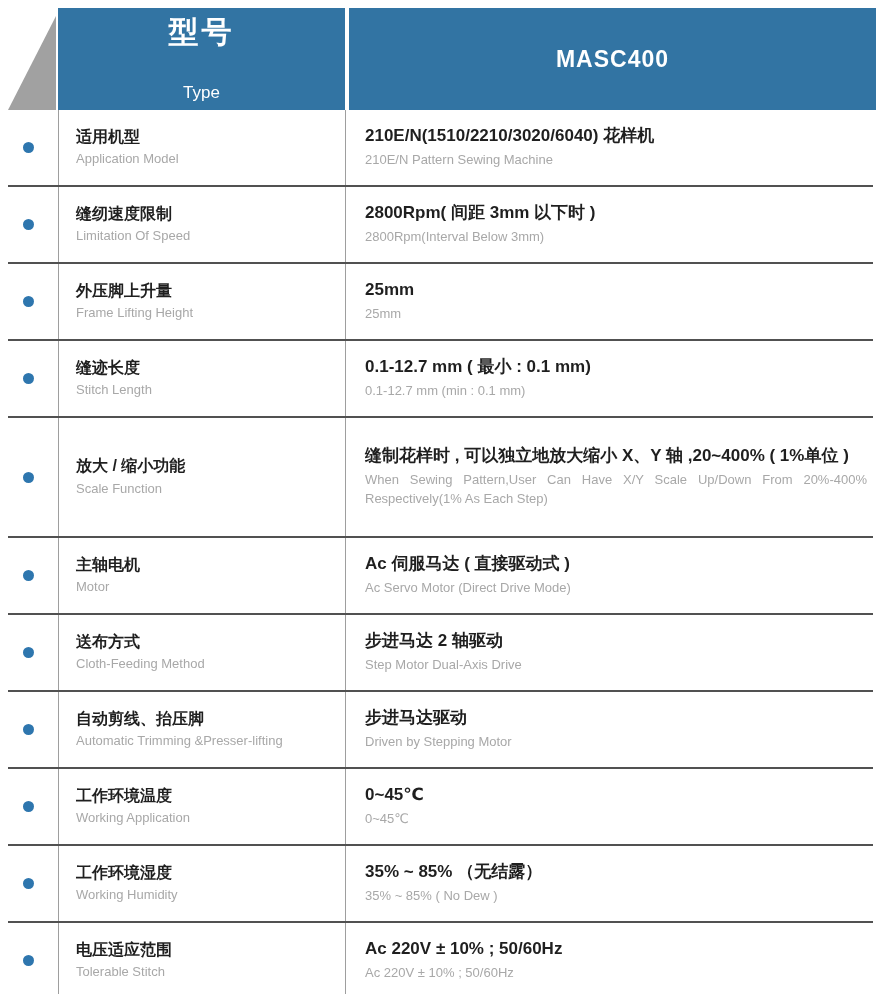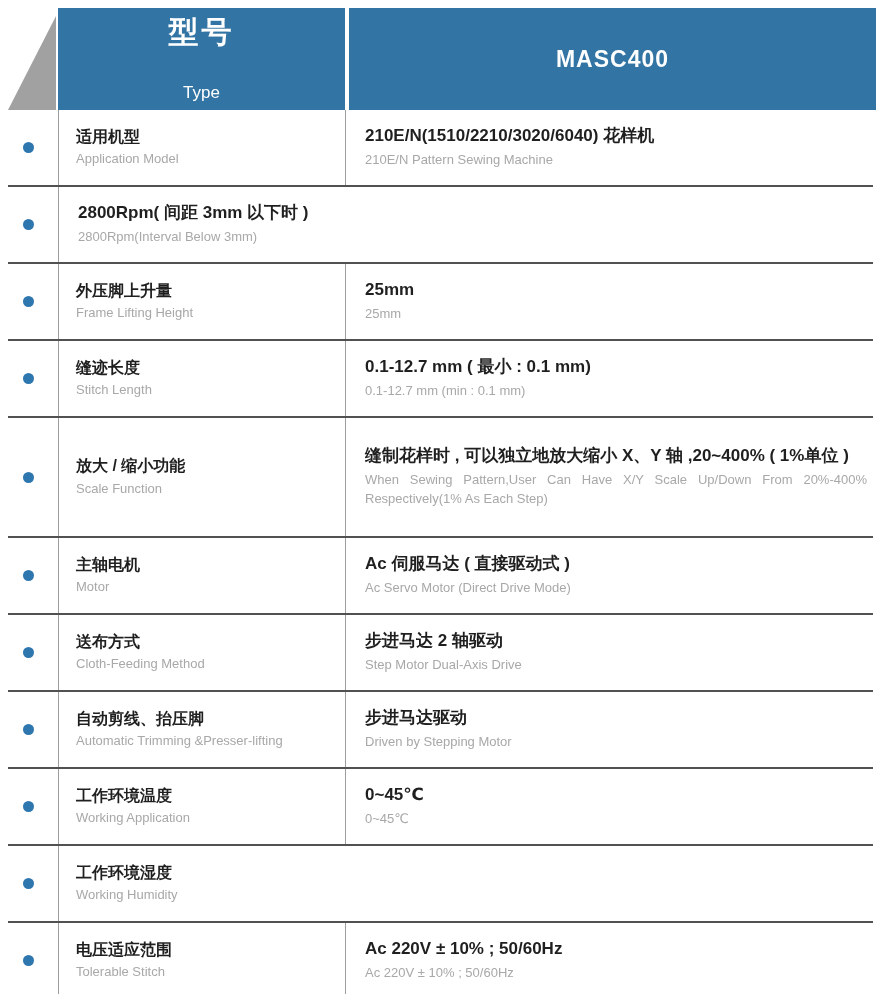--- a/index.html
+++ b/index.html
@@ -103,20 +103,24 @@
     </div>
     <div class="value-cell">
       <div class="cn-text">210E/N(1510/2210/3020/6040) 花样机</div>
       <div class="en-text">210E/N Pattern Sewing Machine</div>
     </div>
   </div>
       <div class="row">
     <div class="bullet-cell">
       <span class="dot"></span>
     </div>
+    <div class="label-cell">
+      <div class="cn-text">缝纫速度限制</div>
+      <div class="en-text">Limitation Of Speed</div>
+    </div>
     <div class="value-cell">
       <div class="cn-text">2800Rpm( 间距 3mm 以下时 )</div>
       <div class="en-text">2800Rpm(Interval Below 3mm)</div>
     </div>
   </div>
       <div class="row">
     <div class="bullet-cell">
       <span class="dot"></span>
     </div>
     <div class="label-cell">
@@ -207,20 +211,24 @@
     </div>
   </div>
       <div class="row">
     <div class="bullet-cell">
       <span class="dot"></span>
     </div>
     <div class="label-cell">
       <div class="cn-text">工作环境湿度</div>
       <div class="en-text">Working Humidity</div>
     </div>
+    <div class="value-cell">
+      <div class="cn-text">35% ~ 85% （无结露）</div>
+      <div class="en-text">35% ~ 85% ( No Dew )</div>
+    </div>
   </div>
       <div class="row">
     <div class="bullet-cell">
       <span class="dot"></span>
     </div>
     <div class="label-cell">
       <div class="cn-text">电压适应范围</div>
       <div class="en-text">Tolerable Stitch</div>
     </div>
     <div class="value-cell">

